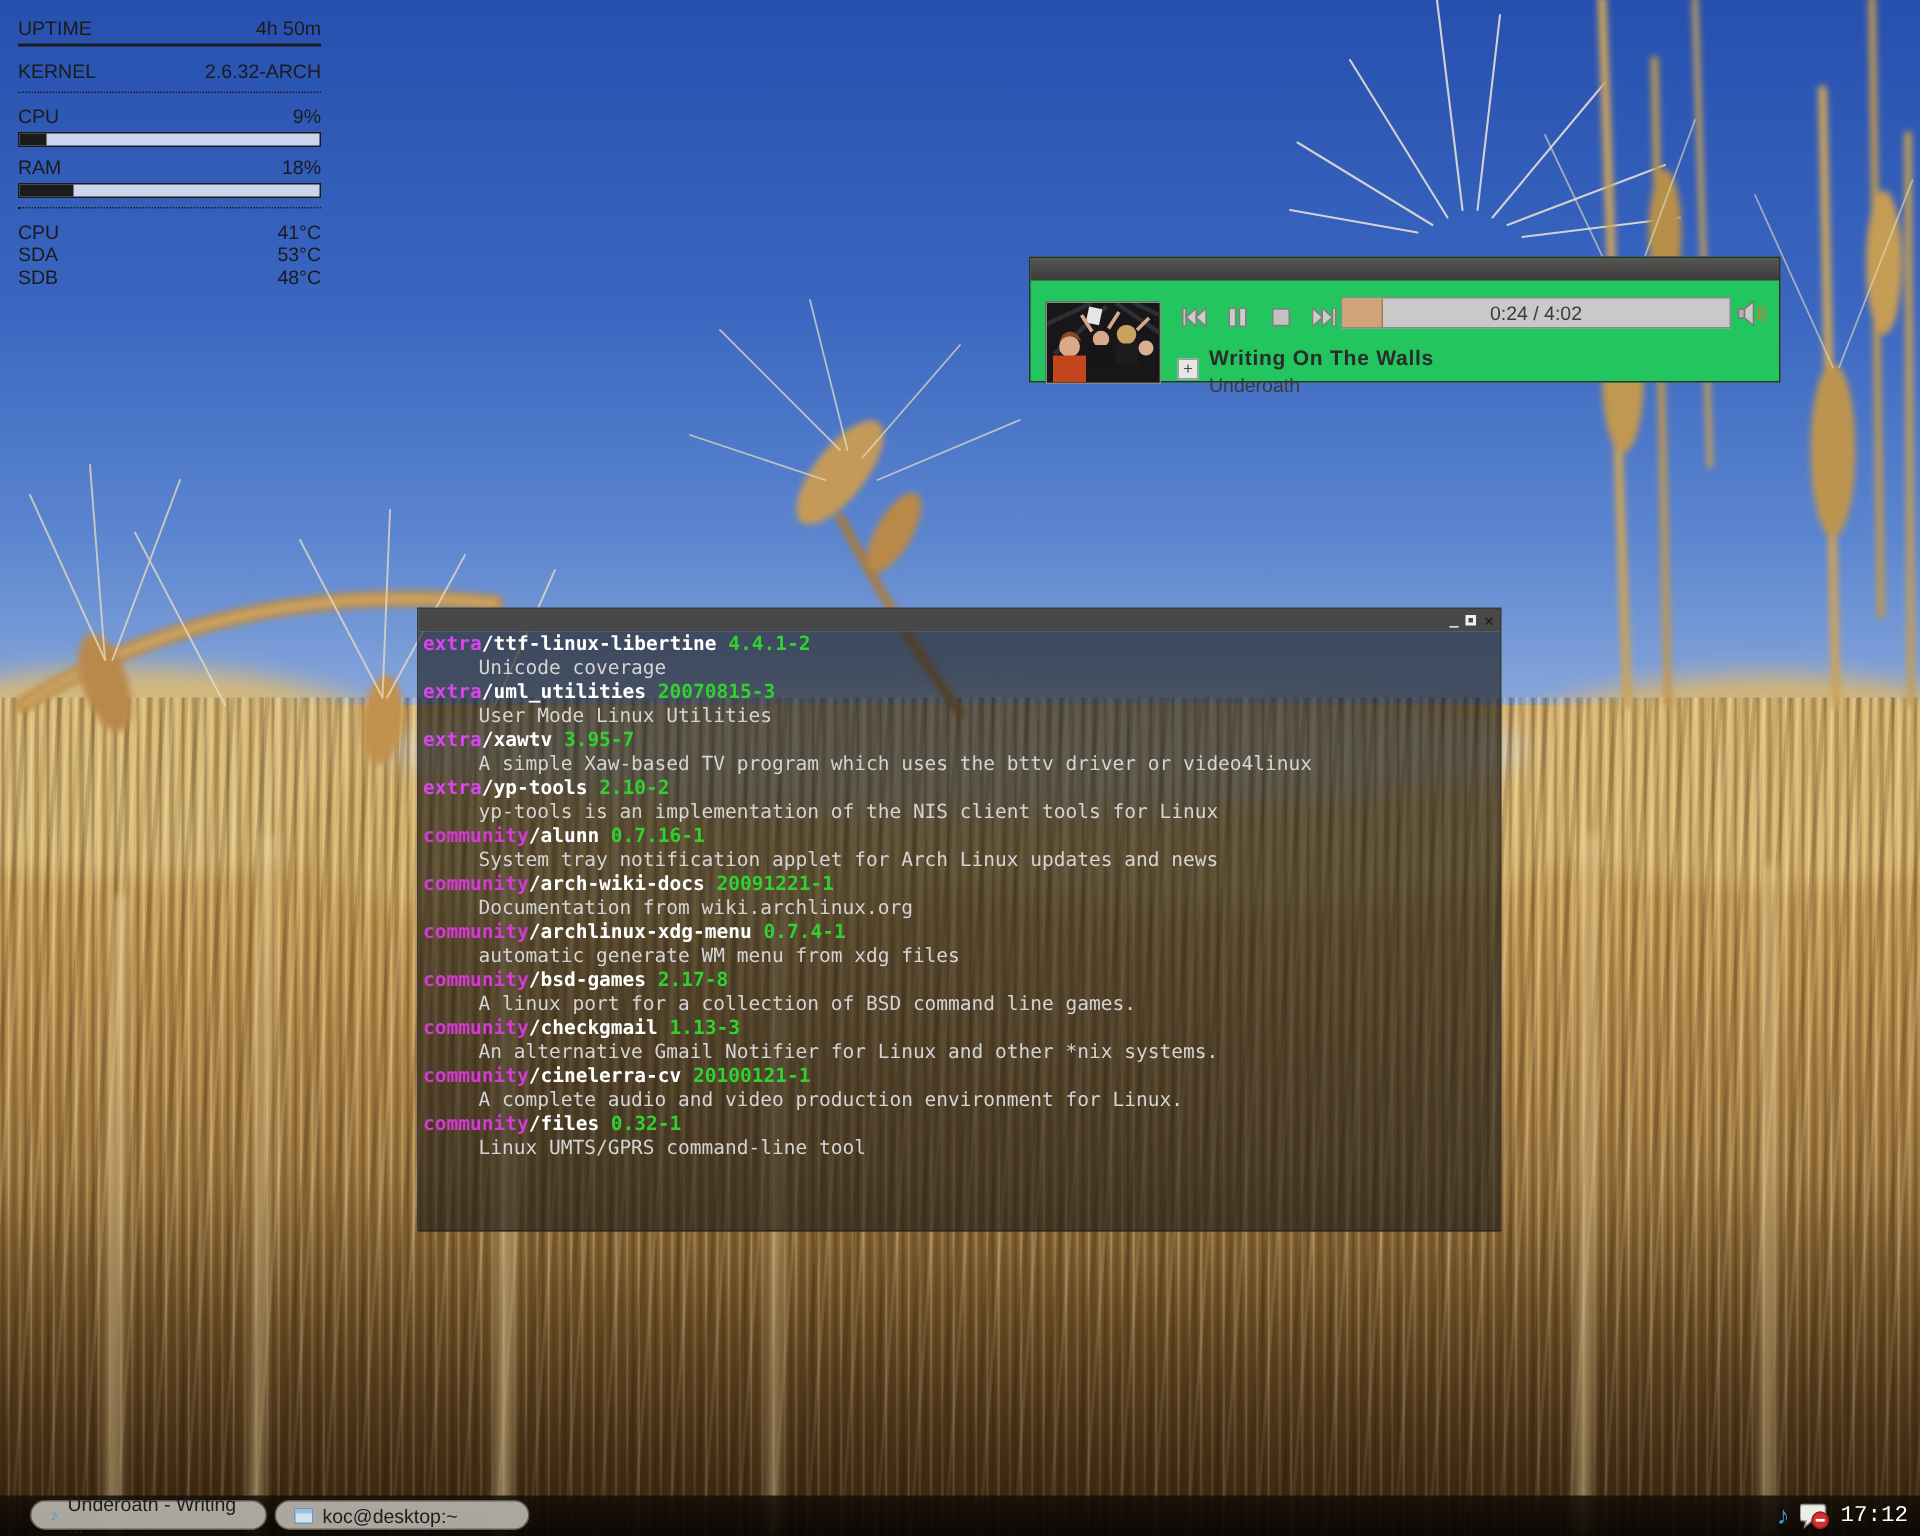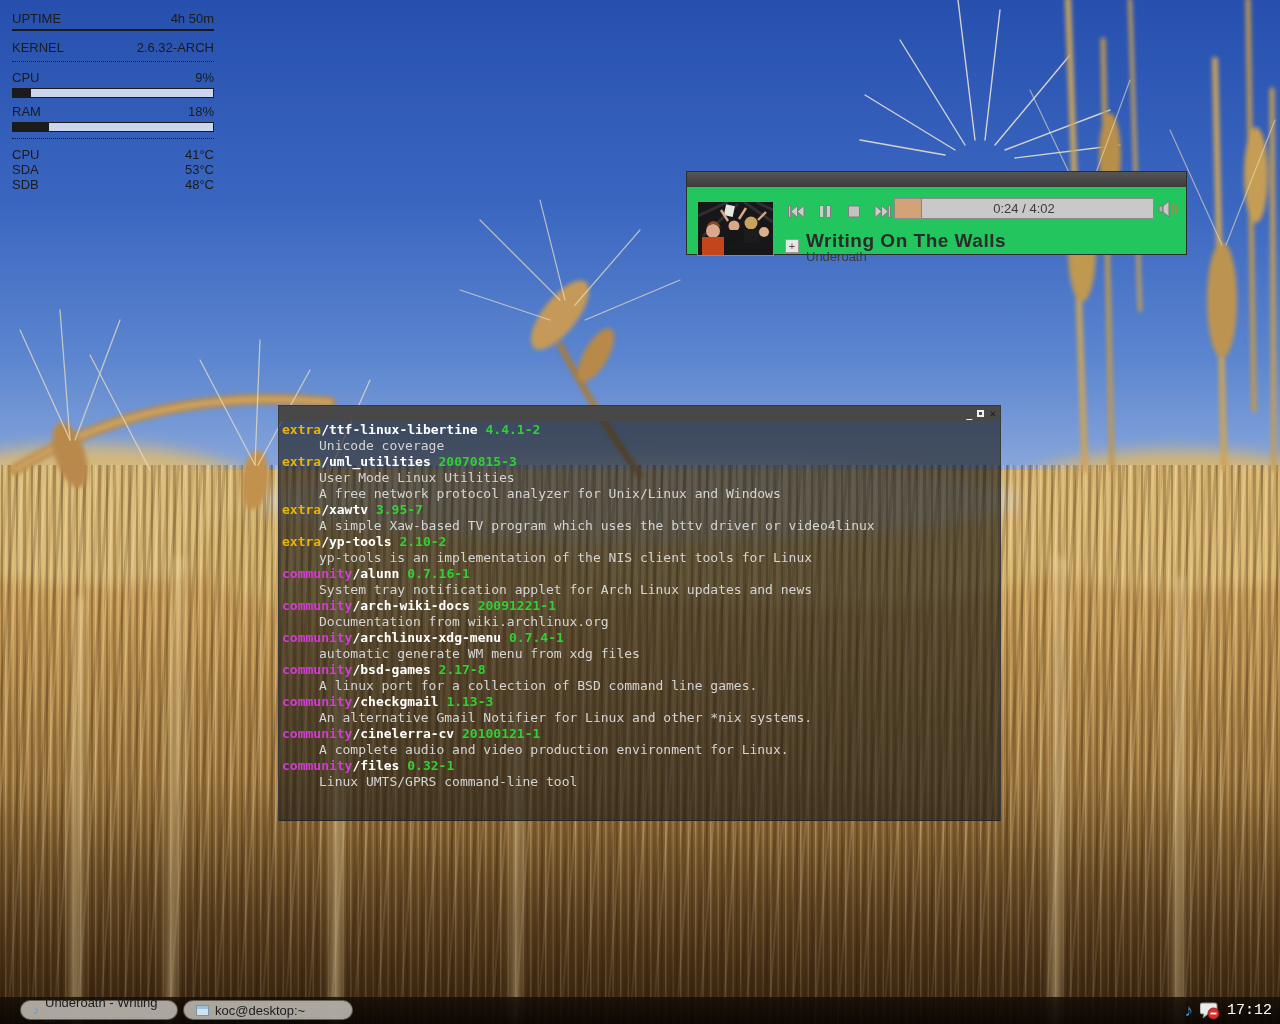--- a/index.html
+++ b/index.html
@@ -32,40 +32,40 @@
   .progress{position:absolute;left:207px;top:26px;width:260px;height:21px;
             border:1px solid #8a8a88;background:#c9c9c7;box-sizing:border-box;}
   .progress .pfill{position:absolute;left:0;top:0;bottom:0;background:#d2a379;
                    border-right:1px solid #a97c4e;}
   .progress .ptime{position:absolute;left:0;right:0;top:2px;text-align:center;
                    color:#3c3c3a;font-size:13px;}
   .volume{position:absolute;left:471px;top:28px;width:22px;height:18px;}
   .expander{position:absolute;left:98px;top:67px;width:14px;height:14px;background:#e6e6e4;
             border:1px solid #9a9a98;box-sizing:border-box;color:#4a4a48;font-size:11px;
             line-height:12px;text-align:center;}
-  .tracktitle{position:absolute;left:119px;top:58px;font-size:19px;font-weight:bold;
+  .tracktitle{position:absolute;left:119px;top:58px;font-size:14px;font-weight:bold;
               color:#2b2b29;letter-spacing:.5px;}
   .artist{position:absolute;left:119px;top:77px;font-size:13px;color:#3a3a38;}
 
   
   .terminal{position:absolute;left:278px;top:405px;width:723px;height:416px;z-index:4;
             box-sizing:border-box;border:1px solid #3a3a3a;}
   .term-titlebar{height:15px;background:#484848;position:relative;}
   .winbtns{position:absolute;right:4px;top:0;height:15px;display:flex;gap:5px;
            align-items:center;font-family:"DejaVu Sans Mono",monospace;}
   .winbtn{font-size:10px;font-weight:bold;line-height:10px;color:#f0f0f0;}
   .winbtn.max{width:7px;height:7px;border:2px solid #f0f0f0;box-sizing:border-box;}
   .winbtn.close{color:#1c1c1c;font-size:11px;}
   .term-body{height:400px;background:rgba(28,26,22,.62);overflow:hidden;
              font-family:"DejaVu Sans Mono",monospace;font-size:13px;line-height:16px;
              padding:1px 4px 0 3px;box-sizing:border-box;}
   .tline{white-space:pre;color:#d4d4d4;}
   .tline.pkg{font-weight:bold;}
   .tline.desc{padding-left:37px;}
-  .repo.extra{color:#eab308;}
+  .repo.extra{color:#d946ef;}
   .repo.community{color:#d43bd4;}
   .slash,.pname{color:#ffffff;}
   .pver{color:#2fd22f;}
 
   
   .taskbar{position:absolute;left:0;bottom:0;width:1280px;height:27px;z-index:5;
            background:linear-gradient(rgba(22,15,8,.85),rgba(8,5,2,.9));}
   .taskbtn{position:absolute;top:3px;height:20px;border-radius:10px;
            background:rgba(192,188,180,.88);border:1px solid rgba(50,40,30,.6);
            box-sizing:border-box;display:flex;align-items:center;gap:6px;
@@ -328,21 +328,20 @@
       <span class="winbtn">_</span>
       <span class="winbtn max"></span>
       <span class="winbtn close">✕</span>
     </div>
   </div>
   <div class="term-body">
       <div class="tline pkg"><span class="repo extra">extra</span><span class="slash">/</span><span class="pname">ttf-linux-libertine</span><span class="pver"> 4.4.1-2</span></div>
       <div class="tline desc">Unicode coverage</div>
       <div class="tline pkg"><span class="repo extra">extra</span><span class="slash">/</span><span class="pname">uml_utilities</span><span class="pver"> 20070815-3</span></div>
       <div class="tline desc">User Mode Linux Utilities</div>
-      <div class="tline desc">A free network protocol analyzer for Unix/Linux and Windows</div>
       <div class="tline pkg"><span class="repo extra">extra</span><span class="slash">/</span><span class="pname">xawtv</span><span class="pver"> 3.95-7</span></div>
       <div class="tline desc">A simple Xaw-based TV program which uses the bttv driver or video4linux</div>
       <div class="tline pkg"><span class="repo extra">extra</span><span class="slash">/</span><span class="pname">yp-tools</span><span class="pver"> 2.10-2</span></div>
       <div class="tline desc">yp-tools is an implementation of the NIS client tools for Linux</div>
       <div class="tline pkg"><span class="repo community">community</span><span class="slash">/</span><span class="pname">alunn</span><span class="pver"> 0.7.16-1</span></div>
       <div class="tline desc">System tray notification applet for Arch Linux updates and news</div>
       <div class="tline pkg"><span class="repo community">community</span><span class="slash">/</span><span class="pname">arch-wiki-docs</span><span class="pver"> 20091221-1</span></div>
       <div class="tline desc">Documentation from wiki.archlinux.org</div>
       <div class="tline pkg"><span class="repo community">community</span><span class="slash">/</span><span class="pname">archlinux-xdg-menu</span><span class="pver"> 0.7.4-1</span></div>
       <div class="tline desc">automatic generate WM menu from xdg files</div>

